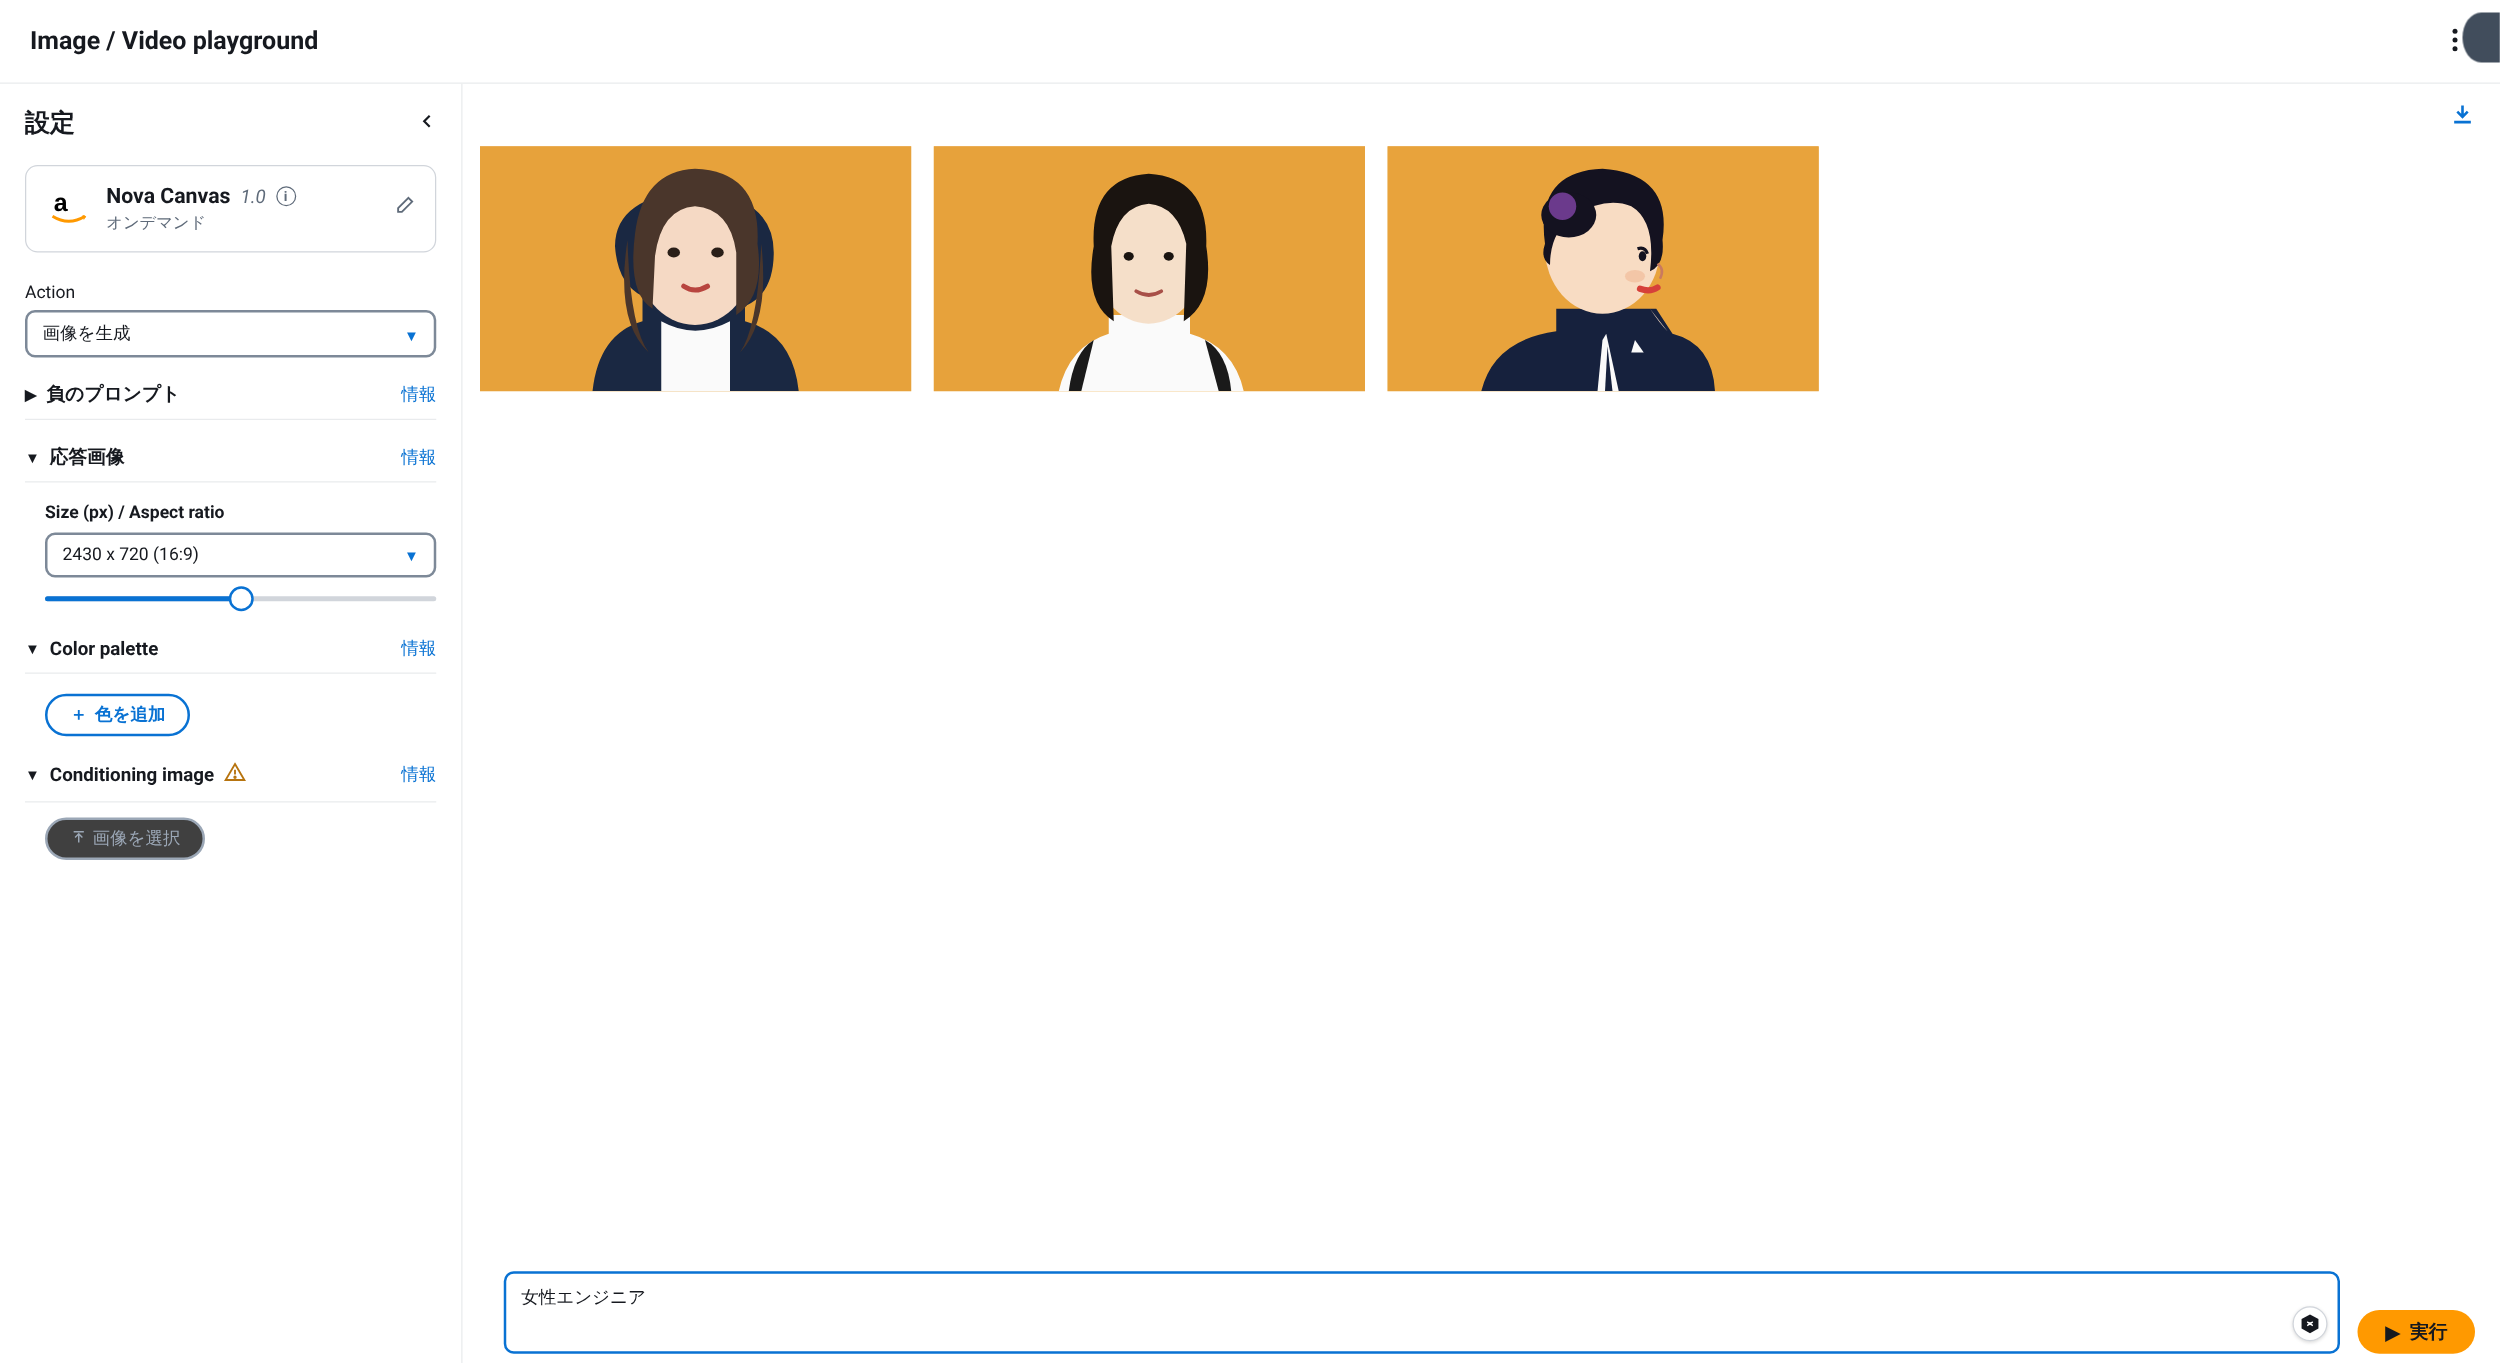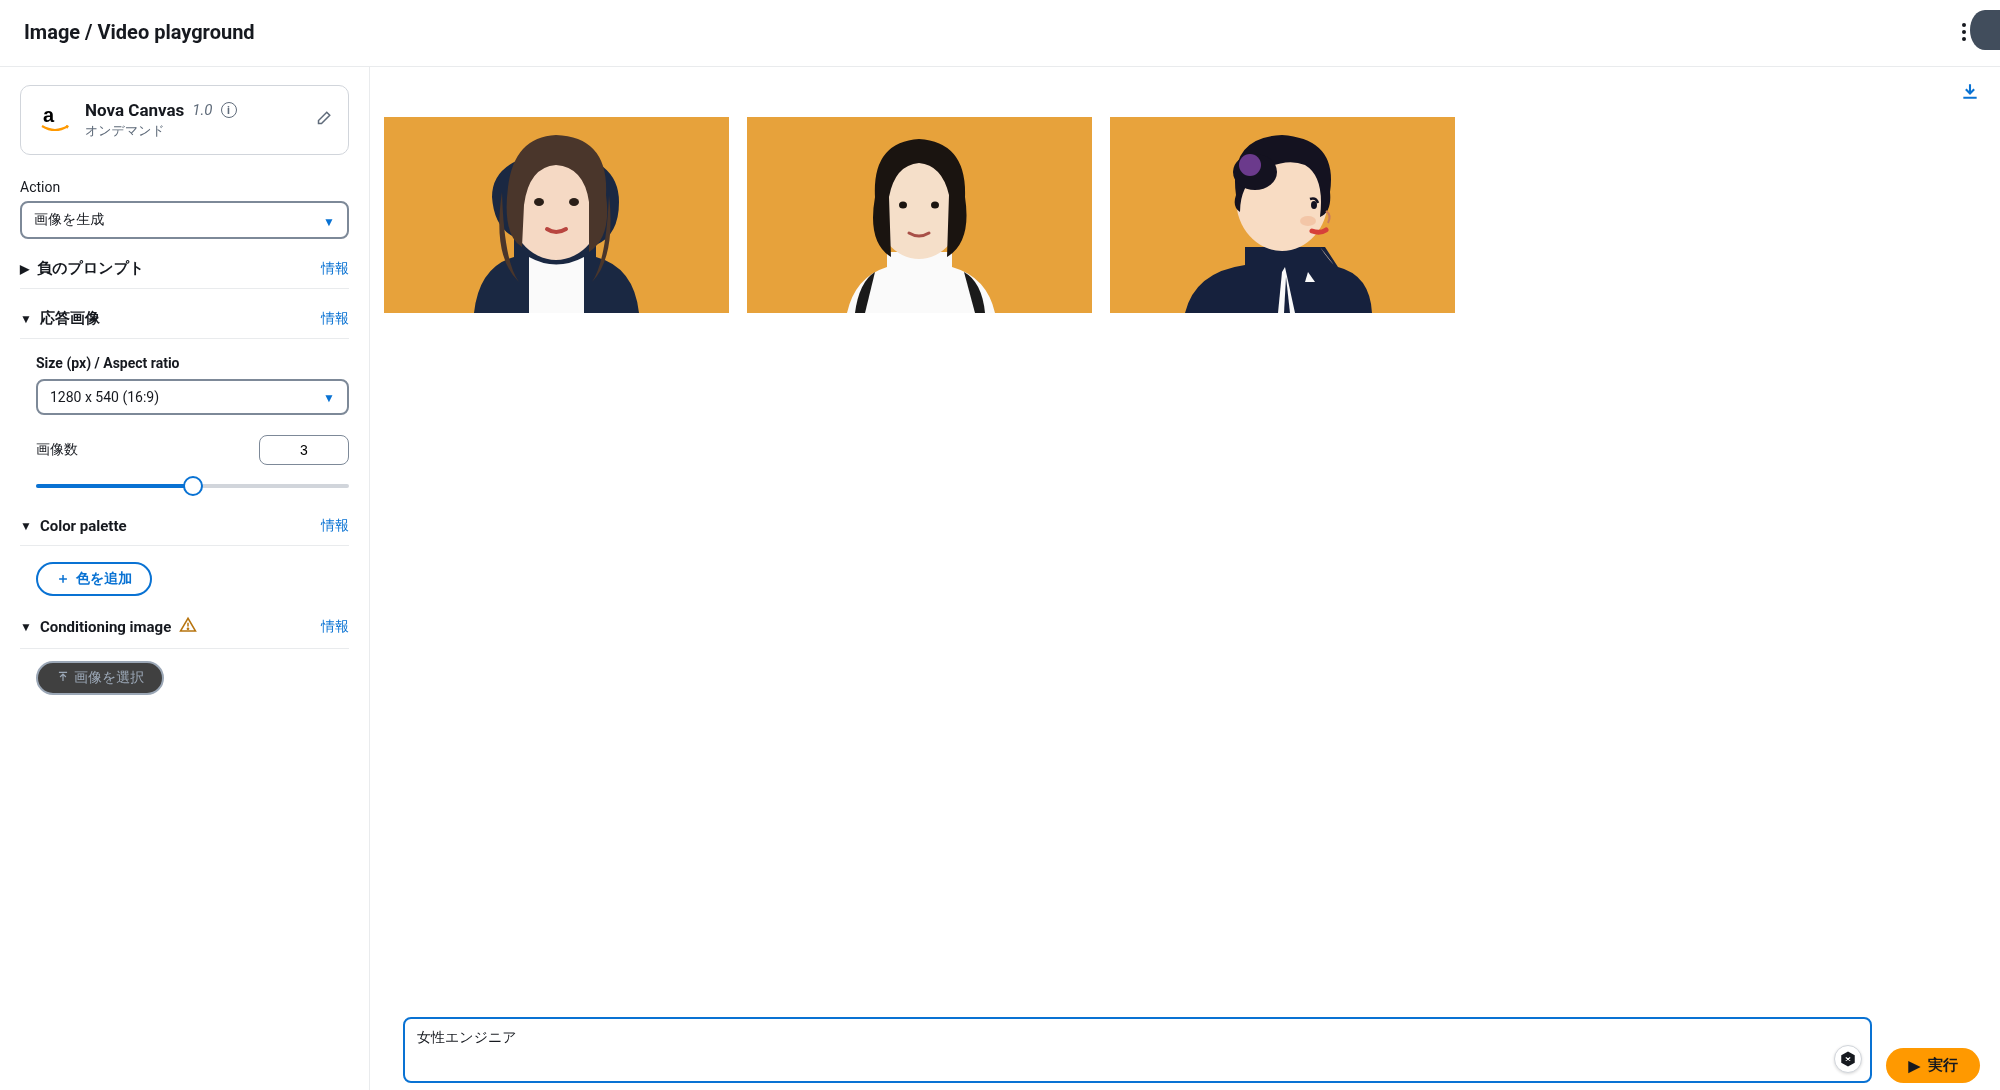--- a/index.html
+++ b/index.html
@@ -68,20 +68,28 @@
       <span></span>
         <span></span>
         <span></span>
     </div>
   </div>
 </div>
 <div class="avatar-corner"></div>
 
 <div class="layout">
   <aside class="sidebar">
+    <div class="sidebar-header">
+      <h2>設定</h2>
+      <span class="chevron-left">
+        <svg width="14" height="14" viewBox="0 0 16 16" fill="none" stroke="#16191f" stroke-width="2">
+            <path d="M10 3 L5 8 L10 13"></path>
+          </svg>
+      </span>
+    </div>
 
     <div class="model-card">
       <div class="model-logo">
         <svg width="36" height="36" viewBox="0 0 36 36">
             <text x="6" y="20" font-family="Arial" font-weight="900" font-size="20" fill="#000">a</text>
             <path d="M5 24 Q18 32 31 24" stroke="#ff9900" stroke-width="2.2" fill="none"></path>
             <path d="M29 23 L32 24 L30 27" fill="#ff9900"></path>
           </svg>
       </div>
       <div class="model-info">
@@ -116,26 +124,22 @@
     <div class="collapsible">
       <div class="collapsible-left">
         <span class="tri">▼</span>
         <span>応答画像</span>
       </div>
       <span class="info-link">情報</span>
     </div>
     <div class="sub-body">
       <div class="field-lbl">Size (px) / Aspect ratio</div>
       <div class="select-box">
-        <span>1280 x 540 (16:9)</span>
+        <span>2430 x 720 (16:9)</span>
         <span class="caret-blue">▼</span>
-      </div>
-      <div class="img-count-row">
-        <span class="lbl">画像数</span>
-        <input class="num-box" value="3" style="">
       </div>
       <div class="slider-wrap">
         <div class="slider-track"></div>
         <div class="slider-fill" style="width:50%"></div>
         <div class="slider-thumb" style="left:50%"></div>
       </div>
     </div>
 
     <div class="collapsible">
       <div class="collapsible-left">

